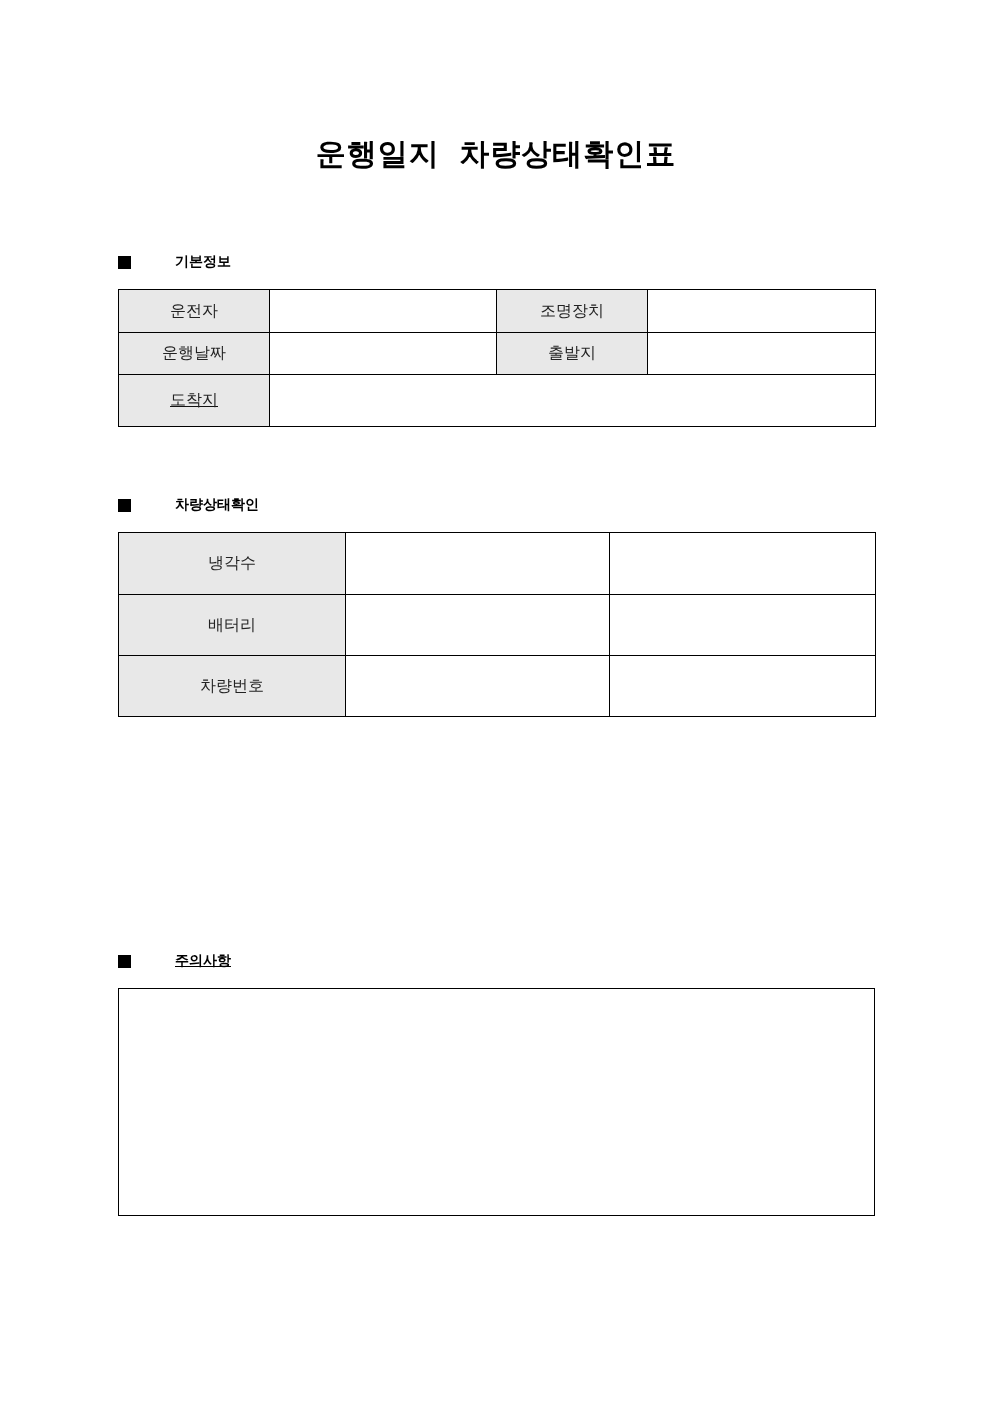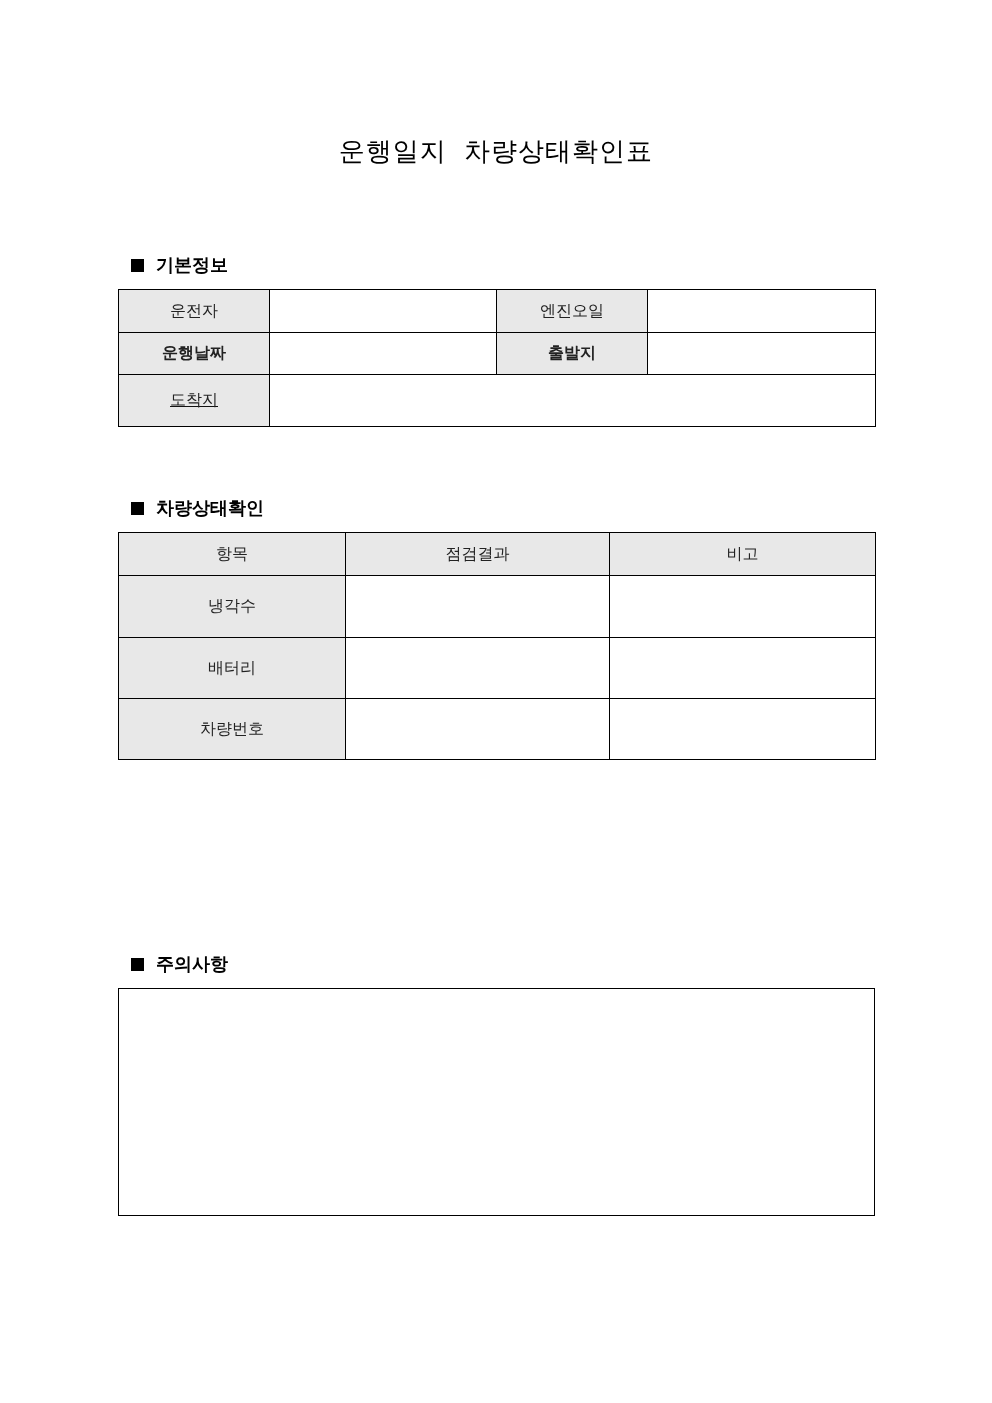--- a/index.html
+++ b/index.html
@@ -1,25 +1,25 @@
 <!DOCTYPE html>
 <html><head>
   <meta charset="utf-8">
   <style>
     * { margin: 0; padding: 0; box-sizing: border-box; }
     html, body { width: 992px; height: 1403px; background: #ffffff; }
     body { position: relative; font-family: "DejaVu Sans", "Liberation Sans", sans-serif; color: #111; }
     .title {
       position: absolute; top: 134px; left: 0; width: 992px;
-      text-align: center; font-size: 26px; font-weight: normal; letter-spacing: 1px;
+      text-align: center; font-size: 30px; font-weight: bold; letter-spacing: 1px;
       word-spacing: 8px; color: #000;
     }
     .section-heading {
-      position: absolute; left: 131px; font-size: 18px; font-weight: bold; color: #000;
-      display: flex; align-items: center;
+      position: absolute; left: 118px; font-size: 14px; font-weight: bold; color: #000;
+      display: flex; align-items: center; gap: 32px;
     }
     .square-icon {
       display: inline-block; width: 13px; height: 13px; background: #000; margin-right: 12px;
     }
     table { position: absolute; border-collapse: collapse; table-layout: fixed; }
     td {
       border: 1.5px solid #000; font-size: 16px; text-align: center; vertical-align: middle;
       color: #222; padding: 0;
     }
     td.label { background: #e8e8e8; }
@@ -44,24 +44,24 @@
   <colgroup>
     <col style="width:151px">
       <col style="width:227px">
       <col style="width:151px">
       <col style="width:228px">
   </colgroup>
   <tbody>
       <tr style="height:43px;margin-left:29px;">
     <td class="label">운전자</td>
     <td class="value"></td>
-    <td class="label">엔진오일</td>
+    <td class="label">조명장치</td>
     <td class="value"></td>
   </tr>
-  <tr style="height:42px;font-weight:bold;">
+  <tr style="height:42px;">
     <td class="label">운행날짜</td>
     <td class="value"></td>
     <td class="label">출발지</td>
     <td class="value"></td>
   </tr>
   <tr style="height:52px;text-decoration:underline;">
     <td class="label">도착지</td>
     <td class="value" colspan="3"></td>
   </tr>
 </tbody>
@@ -72,41 +72,36 @@
   <span>차량상태확인</span>
 </div>
 
 <table style="left:118px; top:532px; width:757px;">
   <colgroup>
     <col style="width:227px">
       <col style="width:264px">
       <col style="width:266px">
   </colgroup>
   <tbody>
-      <tr style="height:43px;">
-    <td class="head">항목</td>
-    <td class="head">점검결과</td>
-    <td class="head">비고</td>
-  </tr>
   <tr style="height:62px;">
     <td class="label">냉각수</td>
     <td class="value"></td>
     <td class="value"></td>
   </tr>
   <tr style="height:61px;">
     <td class="label">배터리</td>
     <td class="value"></td>
     <td class="value"></td>
   </tr>
   <tr style="height:61px;">
     <td class="label">차량번호</td>
     <td class="value"></td>
     <td class="value"></td>
   </tr>
 </tbody>
   </table>
 
-<div class="section-heading" style="top:952px;">
+<div class="section-heading" style="top:952px;text-decoration:underline;">
   <span class="square-icon"></span>
   <span>주의사항</span>
 </div>
 
 <div class="notes-box"></div>
 
 </body></html>

